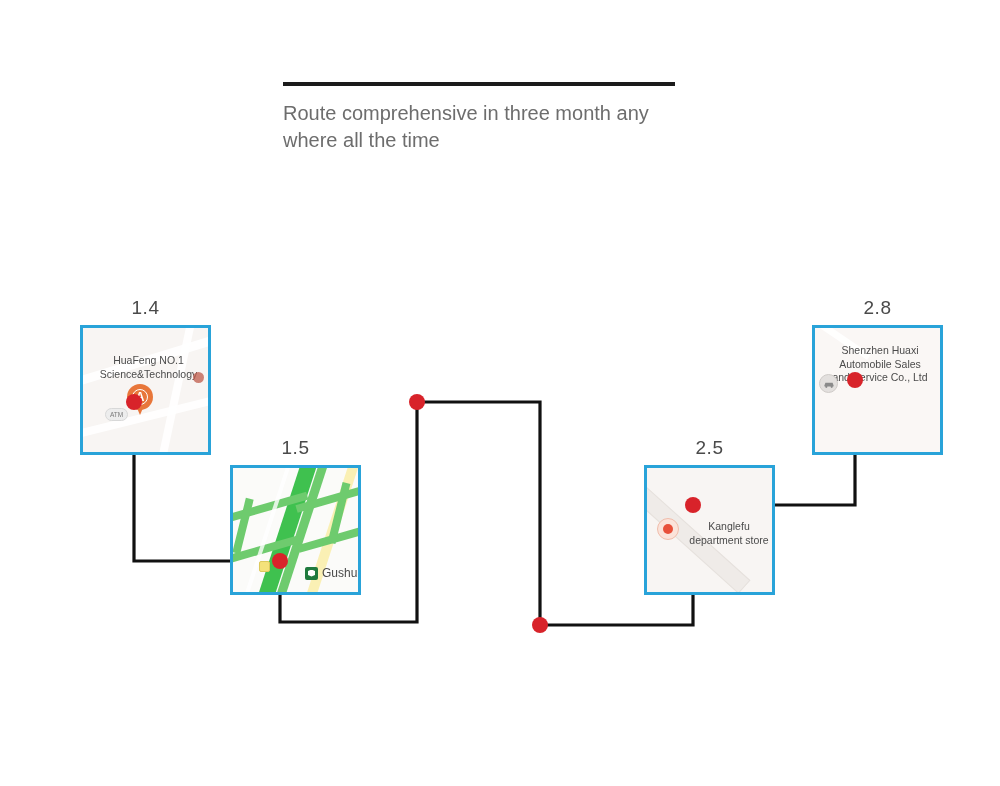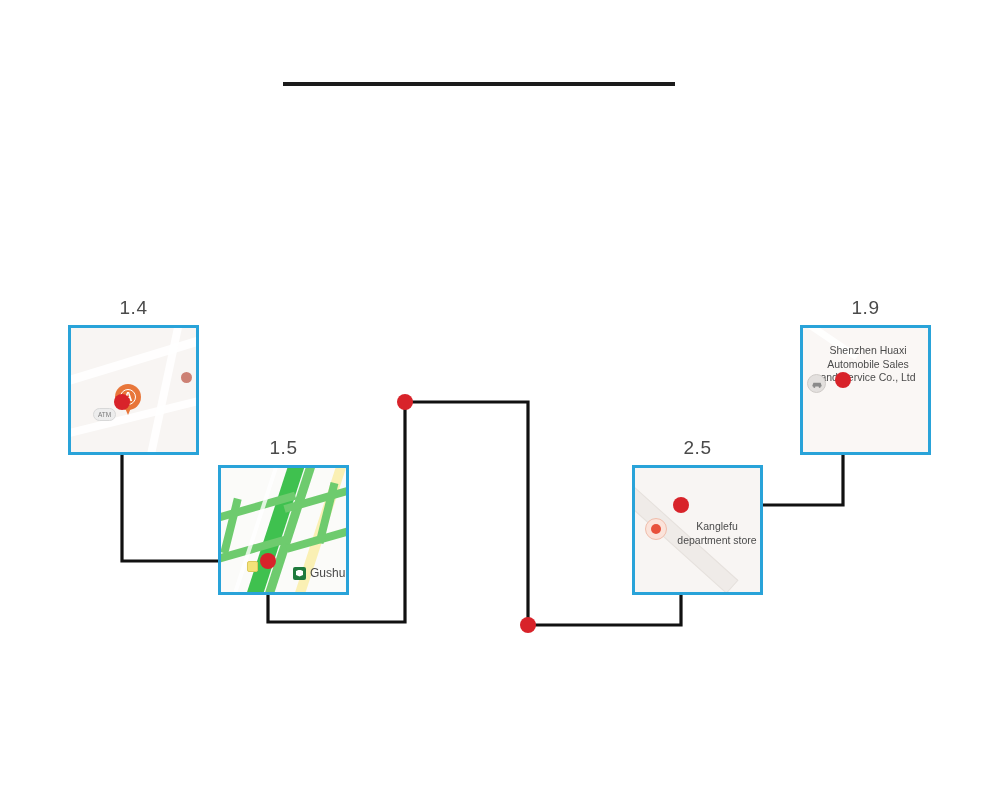--- a/index.html
+++ b/index.html
@@ -42,21 +42,21 @@
     margin-top: 14px;
     font-size: 20px;
     line-height: 1.35;
     color: #6d6d6d;
     max-width: 370px;
   }
 
   
   .diagram {
     position: absolute;
-    left: 0;
+    left: 12px;
     top: 0;
     width: 882px;
     height: 786px;
     text-decoration: underline;
   }
   .connector-layer {
     position: absolute;
     left: 0;
     top: 0;
     width: 1000px;
@@ -287,20 +287,21 @@
     border-radius: 50%;
     background: #d8232a;
     z-index: 40;
   }
 </style>
 </head>
 <body>
 
 <div class="header">
   <div class="title-rule"></div>
+  <div class="page-subtitle">Route comprehensive in three month any where all the time</div>
 </div>
 
 <div class="diagram">
 
   <svg class="connector-layer" viewBox="0 0 1000 786" width="1000" height="786">
     <g fill="none" stroke="#111111" stroke-width="3.2">
 
       <path d="M 122 402 L 122 561 L 268 561"></path>
 
       <path d="M 268 561 L 268 622 L 405 622 L 405 402"></path>
@@ -315,20 +316,22 @@
 
   <div class="node" style="left:68px; top:325px; width:131px; height:130px;">
     <div class="node-label">1.4</div>
     <div class="card">
       <div class="map-plain"></div>
 
       <div class="road-faint" style="left:-20px; top:26px; width:180px; height:9px; transform:rotate(-17deg);"></div>
       <div class="road-faint" style="left:-20px; top:82px; width:190px; height:8px; transform:rotate(-14deg);"></div>
       <div class="road-faint" style="left:88px; top:-10px; width:8px; height:160px; transform:rotate(12deg);"></div>
 
+      <div class="poi-text dark" style="left:2px; top:26px; width:127px;">HuaFeng NO.1
+Science&amp;Technology</div>
 
       <div style="position:absolute; left:110px; top:44px; width:11px; height:11px; border-radius:50%; background:#bf5a4a; opacity:0.75;"></div>
 
       <div class="pin" style="left:44px; top:56px;">
         <div class="pin-tail"></div>
         <div class="pin-body"></div>
         <div class="pin-ring"></div>
         <div class="pin-letter">A</div>
       </div>
 
@@ -379,21 +382,21 @@
 
       <div class="poi-icon-red" style="left:10px; top:50px;"></div>
 
       <div class="poi-text dark" style="left:36px; top:52px; width:92px;">Kanglefu
 department store</div>
     </div>
   </div>
   <div class="dot" style="left:681px; top:505px;"></div>
 
   <div class="node" style="left:800px; top:325px; width:131px; height:130px;">
-    <div class="node-label">1.9</div>
+    <div class="node-label">2.8</div>
     <div class="card">
       <div class="map-plain" style="background:#faf7f5;"></div>
       <div class="road-faint" style="left:-10px; top:6px; width:70px; height:7px; transform:rotate(34deg);"></div>
 
       <div class="poi-text dark" style="left:2px; top:16px; width:126px;text-align:center;">Shenzhen Huaxi
 Automobile Sales
 and Service Co., Ltd</div>
 
       <div class="poi-icon" style="left:4px; top:46px;">
         <svg width="12" height="12" viewBox="0 0 12 12">

